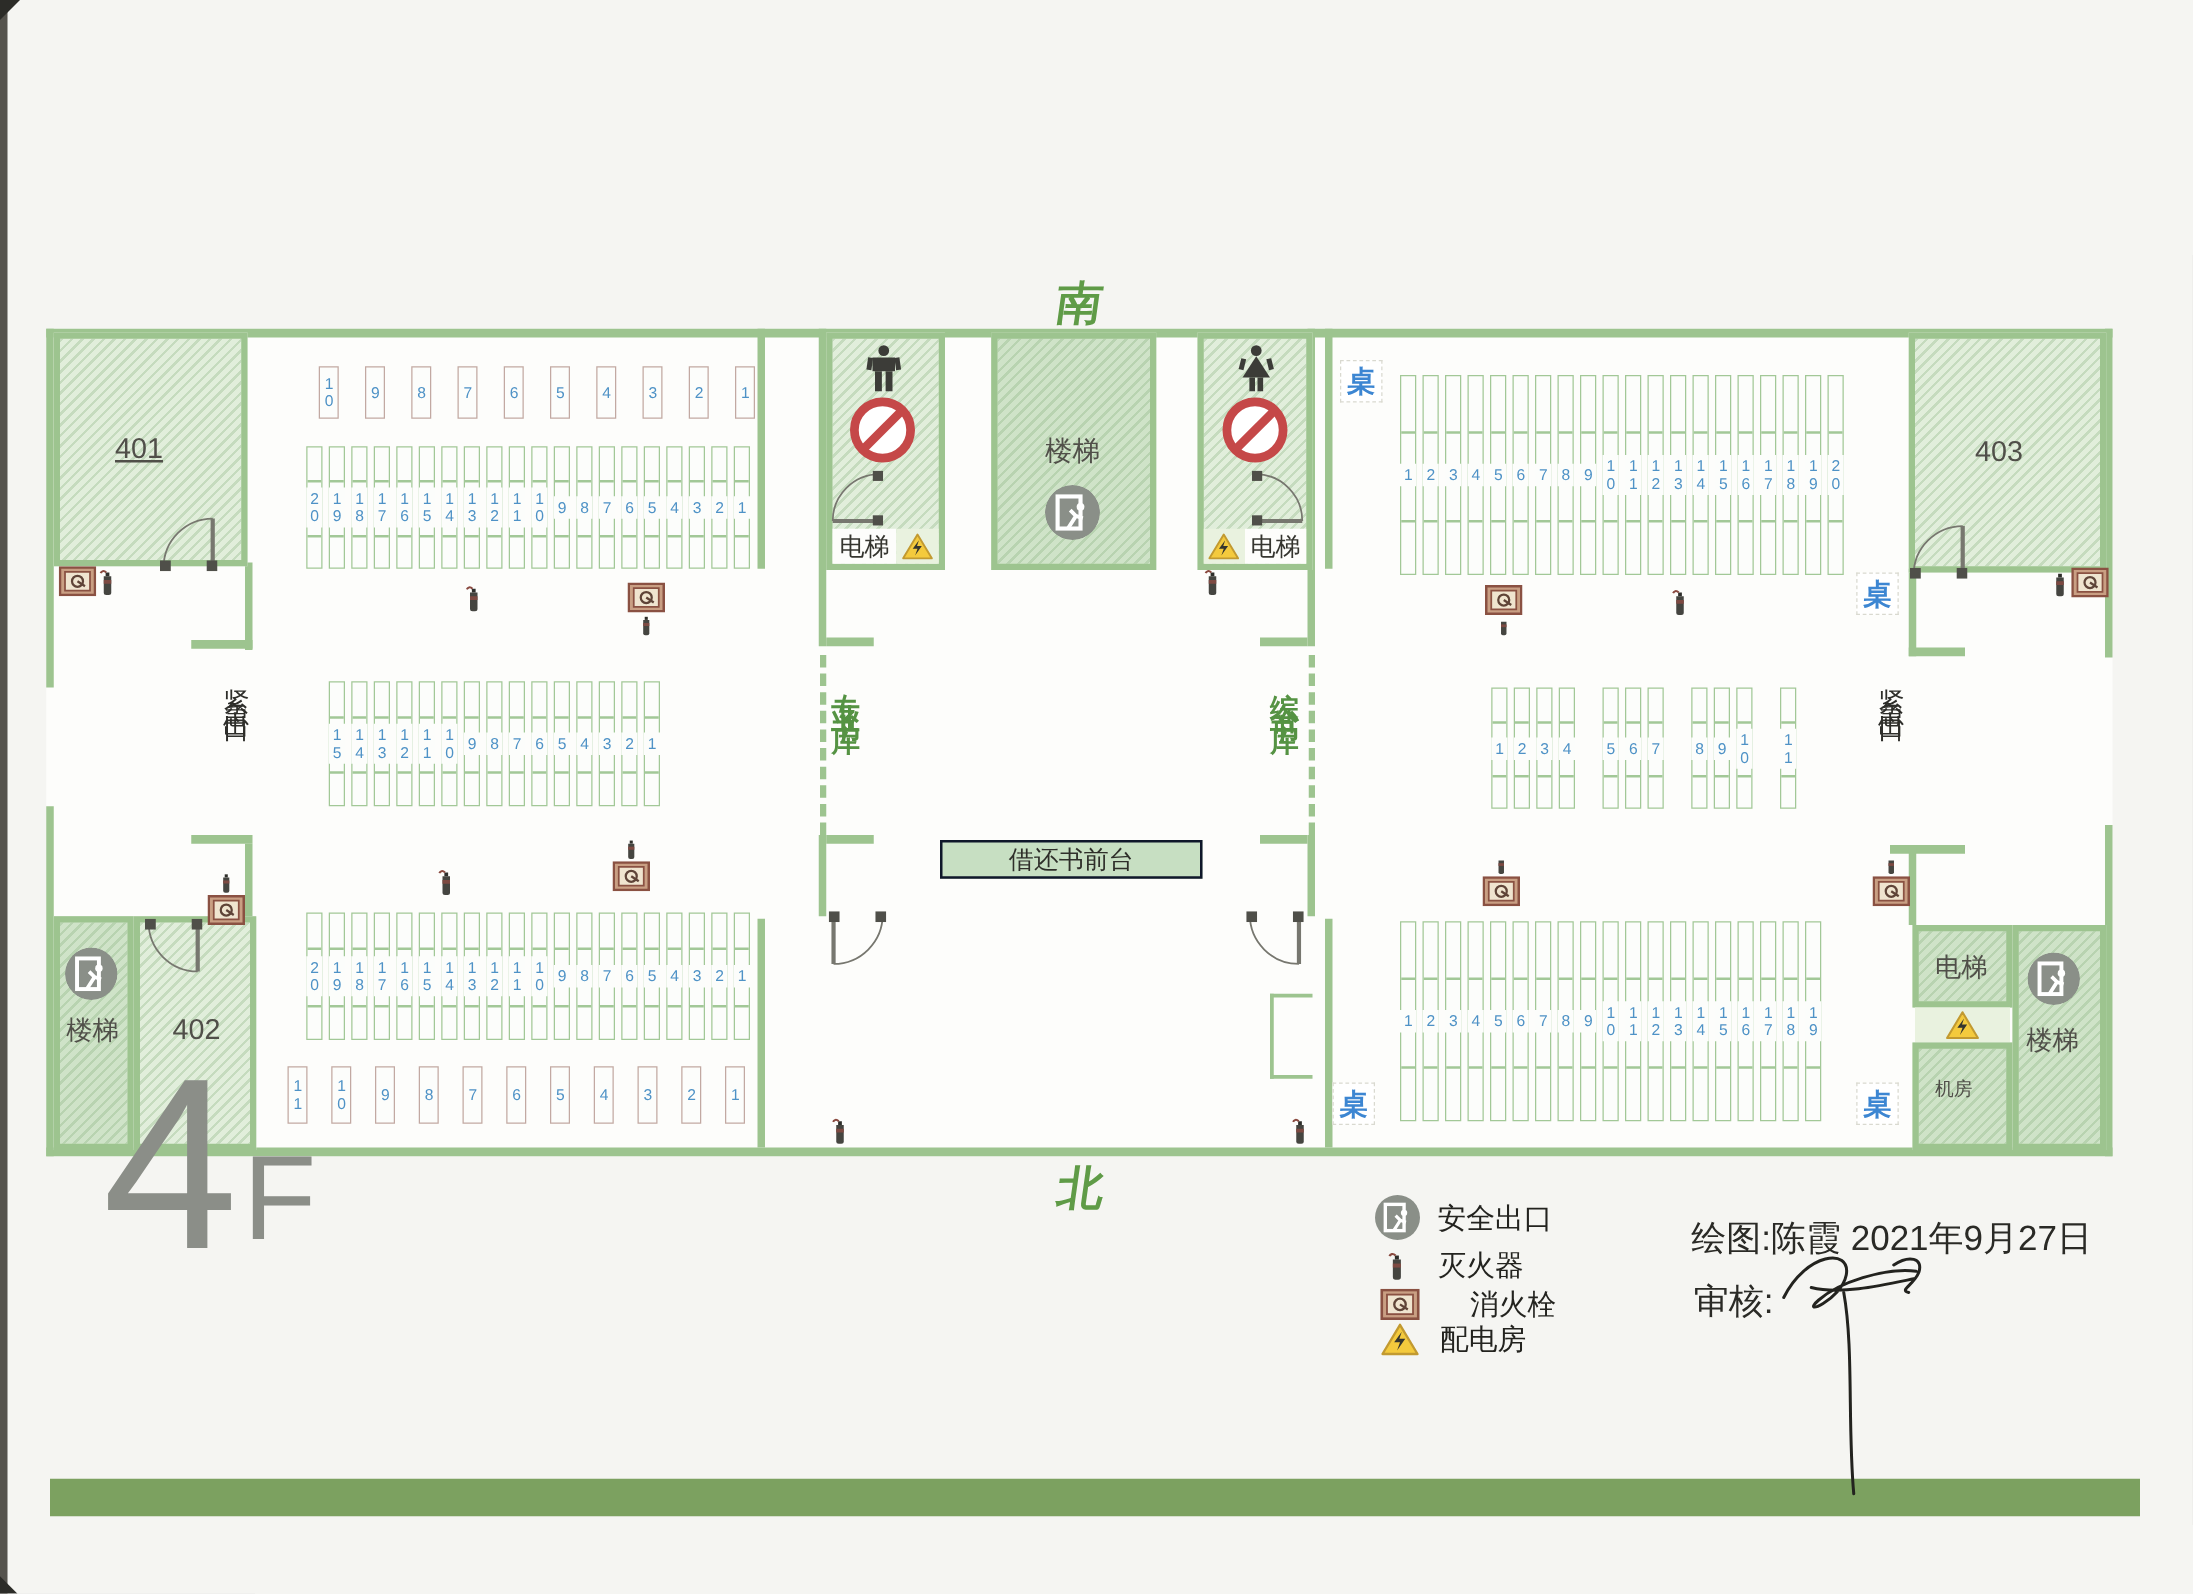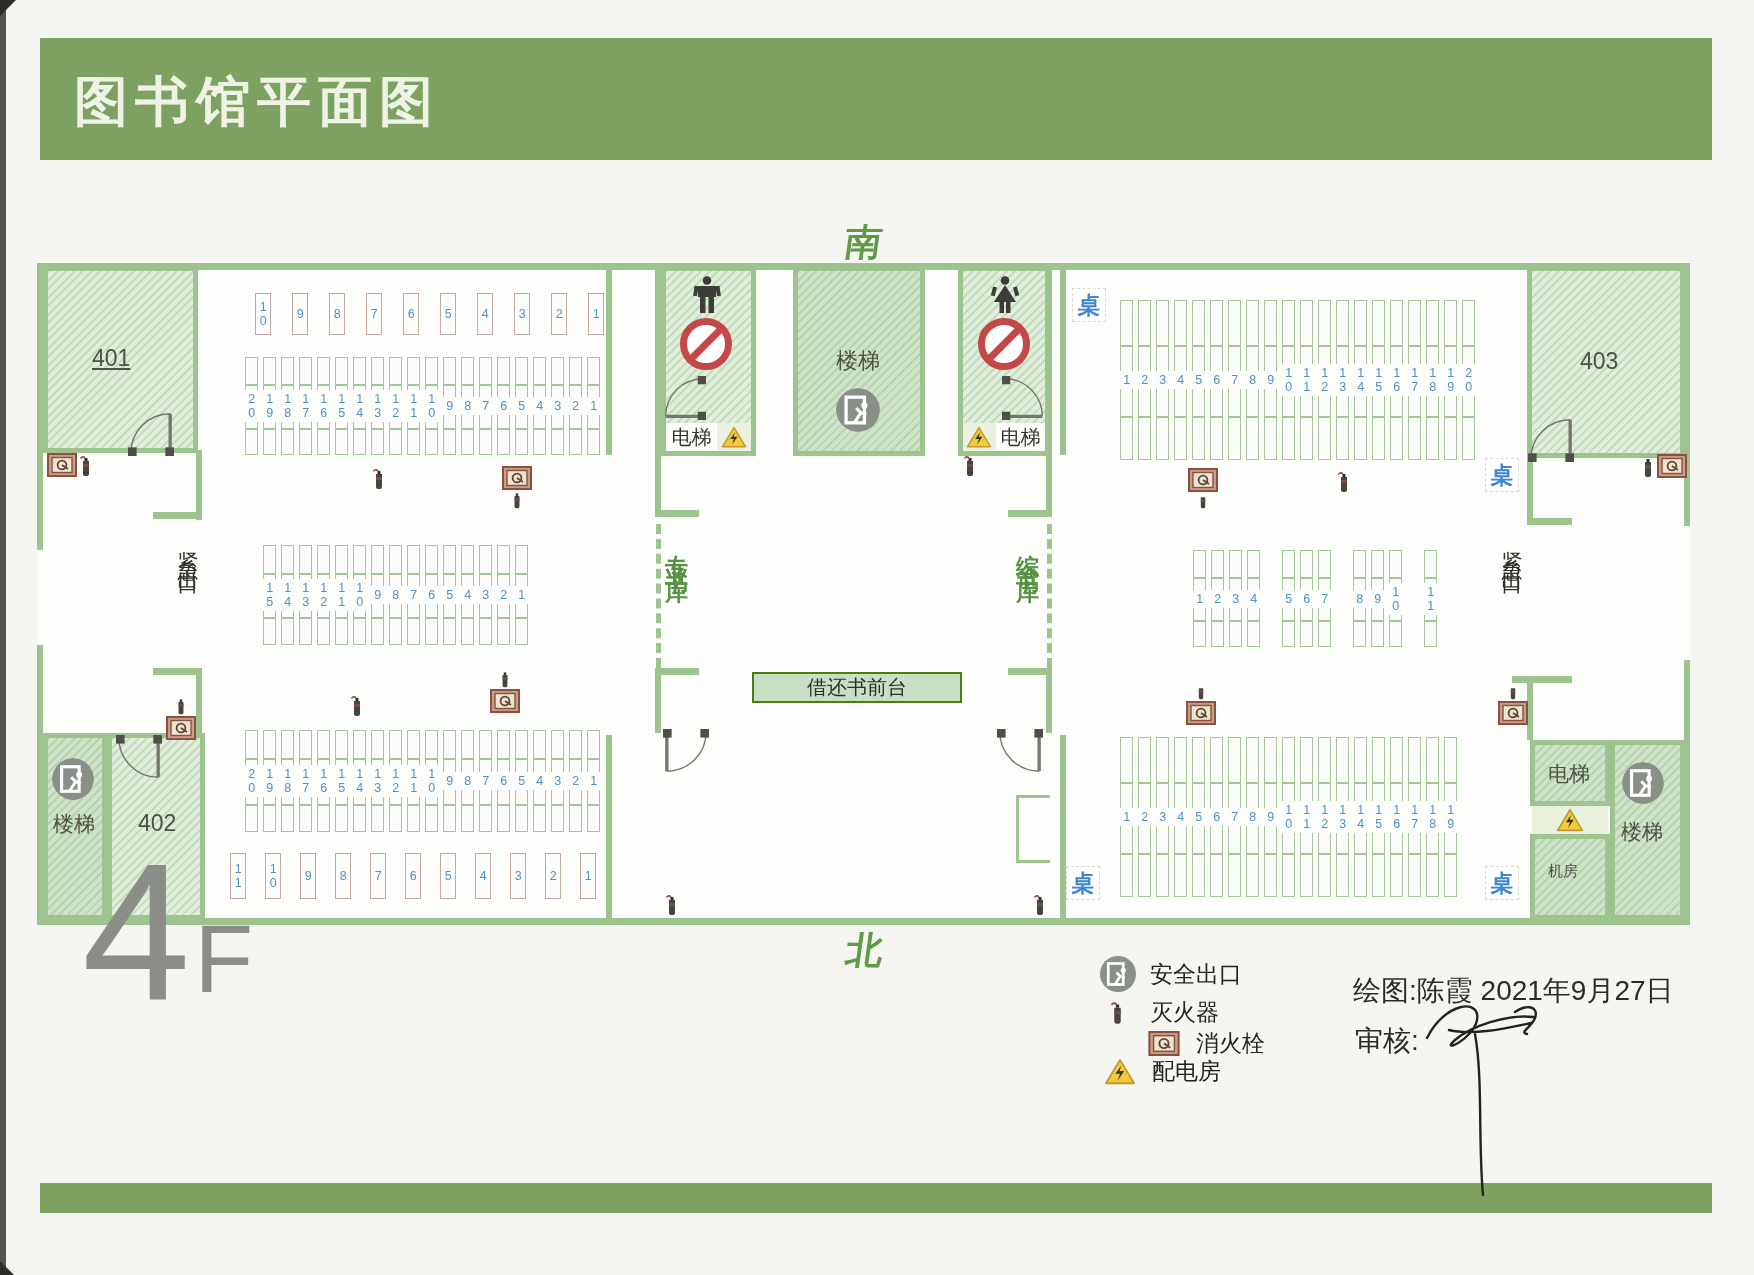--- a/index.html
+++ b/index.html
@@ -43,21 +43,21 @@
 
   .vtext{position:absolute;writing-mode:vertical-rl;text-orientation:upright;line-height:1;}
   .gate-label{color:#559343;font-weight:bold;font-size:23px;letter-spacing:8px;}
   .exit-label{color:#2e2e2a;font-size:21px;letter-spacing:9px;}
   .compass{position:absolute;color:#5f9b47;font-size:37px;font-weight:bold;transform:skewX(-8deg);}
 
   .table-chip{position:absolute;width:32px;height:32px;background:#fff;border:1px dashed #d9d9d0;
               color:#3c86d2;font-size:23px;font-weight:bold;display:flex;align-items:center;justify-content:center;}
 
   .desk-bar{position:absolute;left:752px;top:672px;width:210px;height:31px;background:#c7dfc2;
-            border:2px solid #4d7c0f;box-sizing:border-box;display:flex;align-items:center;justify-content:center;
+            border:2px solid #0f172a;box-sizing:border-box;display:flex;align-items:center;justify-content:center;
             font-size:20px;color:#2f2f2a;}
   .reading-label{position:absolute;left:0;right:0;top:76px;text-align:center;font-size:25px;color:#3a3a34;}
   .notch{position:absolute;left:1016px;top:795px;width:34px;height:68px;background:#fdfdfb;
          border:3px solid #9dc48f;border-right:none;box-sizing:border-box;}
 
   .icon{position:absolute;}
   .no-smoking{position:absolute;width:52px;height:52px;border-radius:50%;border:7px solid #c54848;background:#fff;box-sizing:border-box;}
   .no-smoking::after{content:"";position:absolute;left:-4px;top:16px;width:45px;height:7px;background:#c54848;transform:rotate(-45deg);}
   .exit-badge{position:absolute;border-radius:50%;}
   .stack{position:absolute;display:flex;flex-direction:column;align-items:center;row-gap:1px;}
@@ -74,23 +74,20 @@
 </style>
 </head>
 <body>
 
 <div class="page">
 
   <div class="scan-strip"></div>
   <div class="scan-corner"></div>
   <div class="scan-corner-b"></div>
 
-  <div class="banner">
-    <div class="banner-title">图书馆平面图</div>
-  </div>
   <div class="bottom-bar"></div>
 
   <div class="compass" style="left:845px;top:218px;">南</div>
   <div class="compass" style="left:846px;top:926px;">北</div>
   <div class="compass" style="left:90px;top:552px;">东</div>
   <div class="compass" style="left:1590px;top:556px;">西</div>
 
   <div class="floor-bg"></div>
 
   <div class="wall" style="left:37px;top:263px;width:1653px;height:7px;"></div>
@@ -839,21 +836,21 @@
   </div>
   <div class="legend-row" style="left:1110px;top:997px;">
     <svg width="15" height="24" viewBox="0 0 14 22">
         <path d="M4 6 h6 v13 a2 2 0 0 1 -2 2 h-2 a2 2 0 0 1 -2 -2 z" fill="#454540"></path>
         <rect x="5.5" y="3" width="3" height="3" fill="#2e2e2a"></rect>
         <path d="M6 3 C4 1 2 2 1.5 3.5" stroke="#8a4a40" stroke-width="1.6" fill="none"></path>
         <rect x="4" y="9" width="6" height="3" fill="#7d4a42"></rect>
       </svg>
     <span class="legend-label" style="margin-left:25px;">灭火器</span>
   </div>
-  <div class="legend-row" style="left:1148px;top:1028px;">
+  <div class="legend-row" style="left:1104px;top:1028px;gap:24px;">
     <svg width="32" height="25" viewBox="0 0 30 24">
         <rect x="1" y="1" width="28" height="22" fill="#c99f83" stroke="#8a5142" stroke-width="2"></rect>
         <rect x="5" y="4.5" width="20" height="15" fill="#efe4cf" stroke="#8a5142" stroke-width="1.4"></rect>
         <circle cx="15" cy="12" r="4.4" fill="none" stroke="#5f4438" stroke-width="1.8"></circle>
         <path d="M15 12 l6 4" stroke="#5f4438" stroke-width="1.8"></path>
       </svg>
     <span class="legend-label" style="margin-left:16px;">消火栓</span>
   </div>
   <div class="legend-row" style="left:1104px;top:1056px;font-family:Liberation Serif, serif;">
     <svg width="32" height="28" viewBox="0 0 34 30">

